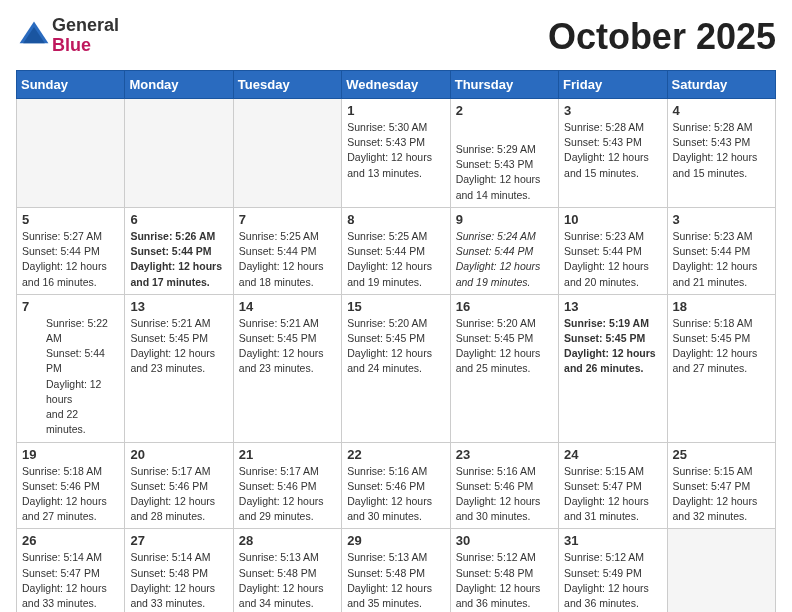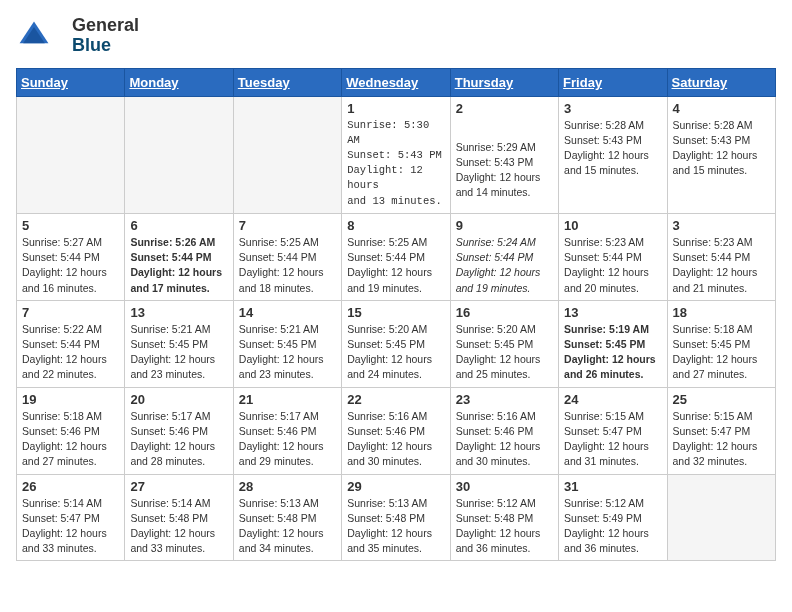--- a/index.html
+++ b/index.html
@@ -12,29 +12,29 @@
     }
     .header-area {
       display: flex;
       justify-content: space-between;
       align-items: flex-start;
       margin-bottom: 12px;
     }
     .logo {
       display: flex;
       align-items: center;
-      gap: 20px;
+      gap: 0;
     }
     .logo-text {
       font-size: 18px;
       font-weight: bold;
       line-height: 1.1;
     }
     .logo-general { color: #333; }
-    .logo-blue { color: #0c4a6e; }
+    .logo-blue { color: #be185d; }
     .logo-icon {
       width: 36px;
       height: 36px;
     }
     .title-area {
       text-align: right;
     }
     .month-title {
       font-size: 36px;
       font-weight: bold;
@@ -50,21 +50,20 @@
       border: 1px solid #ccc;
     }
     .calendar th {
       background-color: #2a6bbf;
       color: #fff;
       font-size: 13px;
       font-weight: bold;
       padding: 6px 4px;
       text-align: left;
       border: 1px solid #1a55a0;
-      text-decoration: underline;
     }
     .calendar td {
       vertical-align: top;
       border: 1px solid #ccc;
       padding: 4px 5px;
       width: 108px;
       min-height: 80px;
       background: #fff;
       font-size: 11px;
       color: #333;
@@ -94,20 +93,21 @@
     <svg class="logo-icon" viewBox="0 0 40 40">
       <polygon points="20,4 36,28 4,28" fill="#2a6bbf"></polygon>
       <polygon points="20,10 32,28 8,28" fill="#1a55a0"></polygon>
     </svg>
     <div class="logo-text">
       <div class="logo-general">General</div>
       <div class="logo-blue">Blue</div>
     </div>
   </div>
   <div class="title-area">
+    <div class="month-title">October 2025</div>
   </div>
 </div>
 
 <table class="calendar">
   <thead>
     <tr>
     <th>Sunday</th>
         <th>Monday</th>
         <th>Tuesday</th>
         <th>Wednesday</th>
@@ -116,21 +116,21 @@
         <th>Saturday</th>
       </tr>
   </thead>
   <tbody id="calendar-body">
   <tr class="week-row">
         <td class="empty"></td>
         <td class="empty"></td>
         <td class="empty"></td>
         <td>
           <div class="day-number">1</div>
-          <div class="day-info" style="white-space: pre-line; font-family: Liberation Mono, monospace;">Sunrise: 5:30 AM
+          <div class="day-info" style="white-space: pre-line;">Sunrise: 5:30 AM
 Sunset: 5:43 PM
 Daylight: 12 hours
 and 13 minutes.</div>
         </td>
         <td>
           <div class="day-number">2</div>
           <div class="day-info" style="white-space: pre-line; margin-top: 24px;">Sunrise: 5:29 AM
 Sunset: 5:43 PM
 Daylight: 12 hours
 and 14 minutes.</div>
@@ -197,21 +197,21 @@
           <div class="day-number">3</div>
           <div class="day-info" style="white-space: pre-line;">Sunrise: 5:23 AM
 Sunset: 5:44 PM
 Daylight: 12 hours
 and 21 minutes.</div>
         </td>
       </tr>
       <tr class="week-row">
         <td>
           <div class="day-number">7</div>
-          <div class="day-info" style="white-space: pre-line;">Sunrise: 5:22 AM
+          <div class="day-info" style="white-space: pre-line; margin-left: 24px;">Sunrise: 5:22 AM
 Sunset: 5:44 PM
 Daylight: 12 hours
 and 22 minutes.</div>
         </td>
         <td>
           <div class="day-number">13</div>
           <div class="day-info" style="white-space: pre-line;">Sunrise: 5:21 AM
 Sunset: 5:45 PM
 Daylight: 12 hours
 and 23 minutes.</div>

